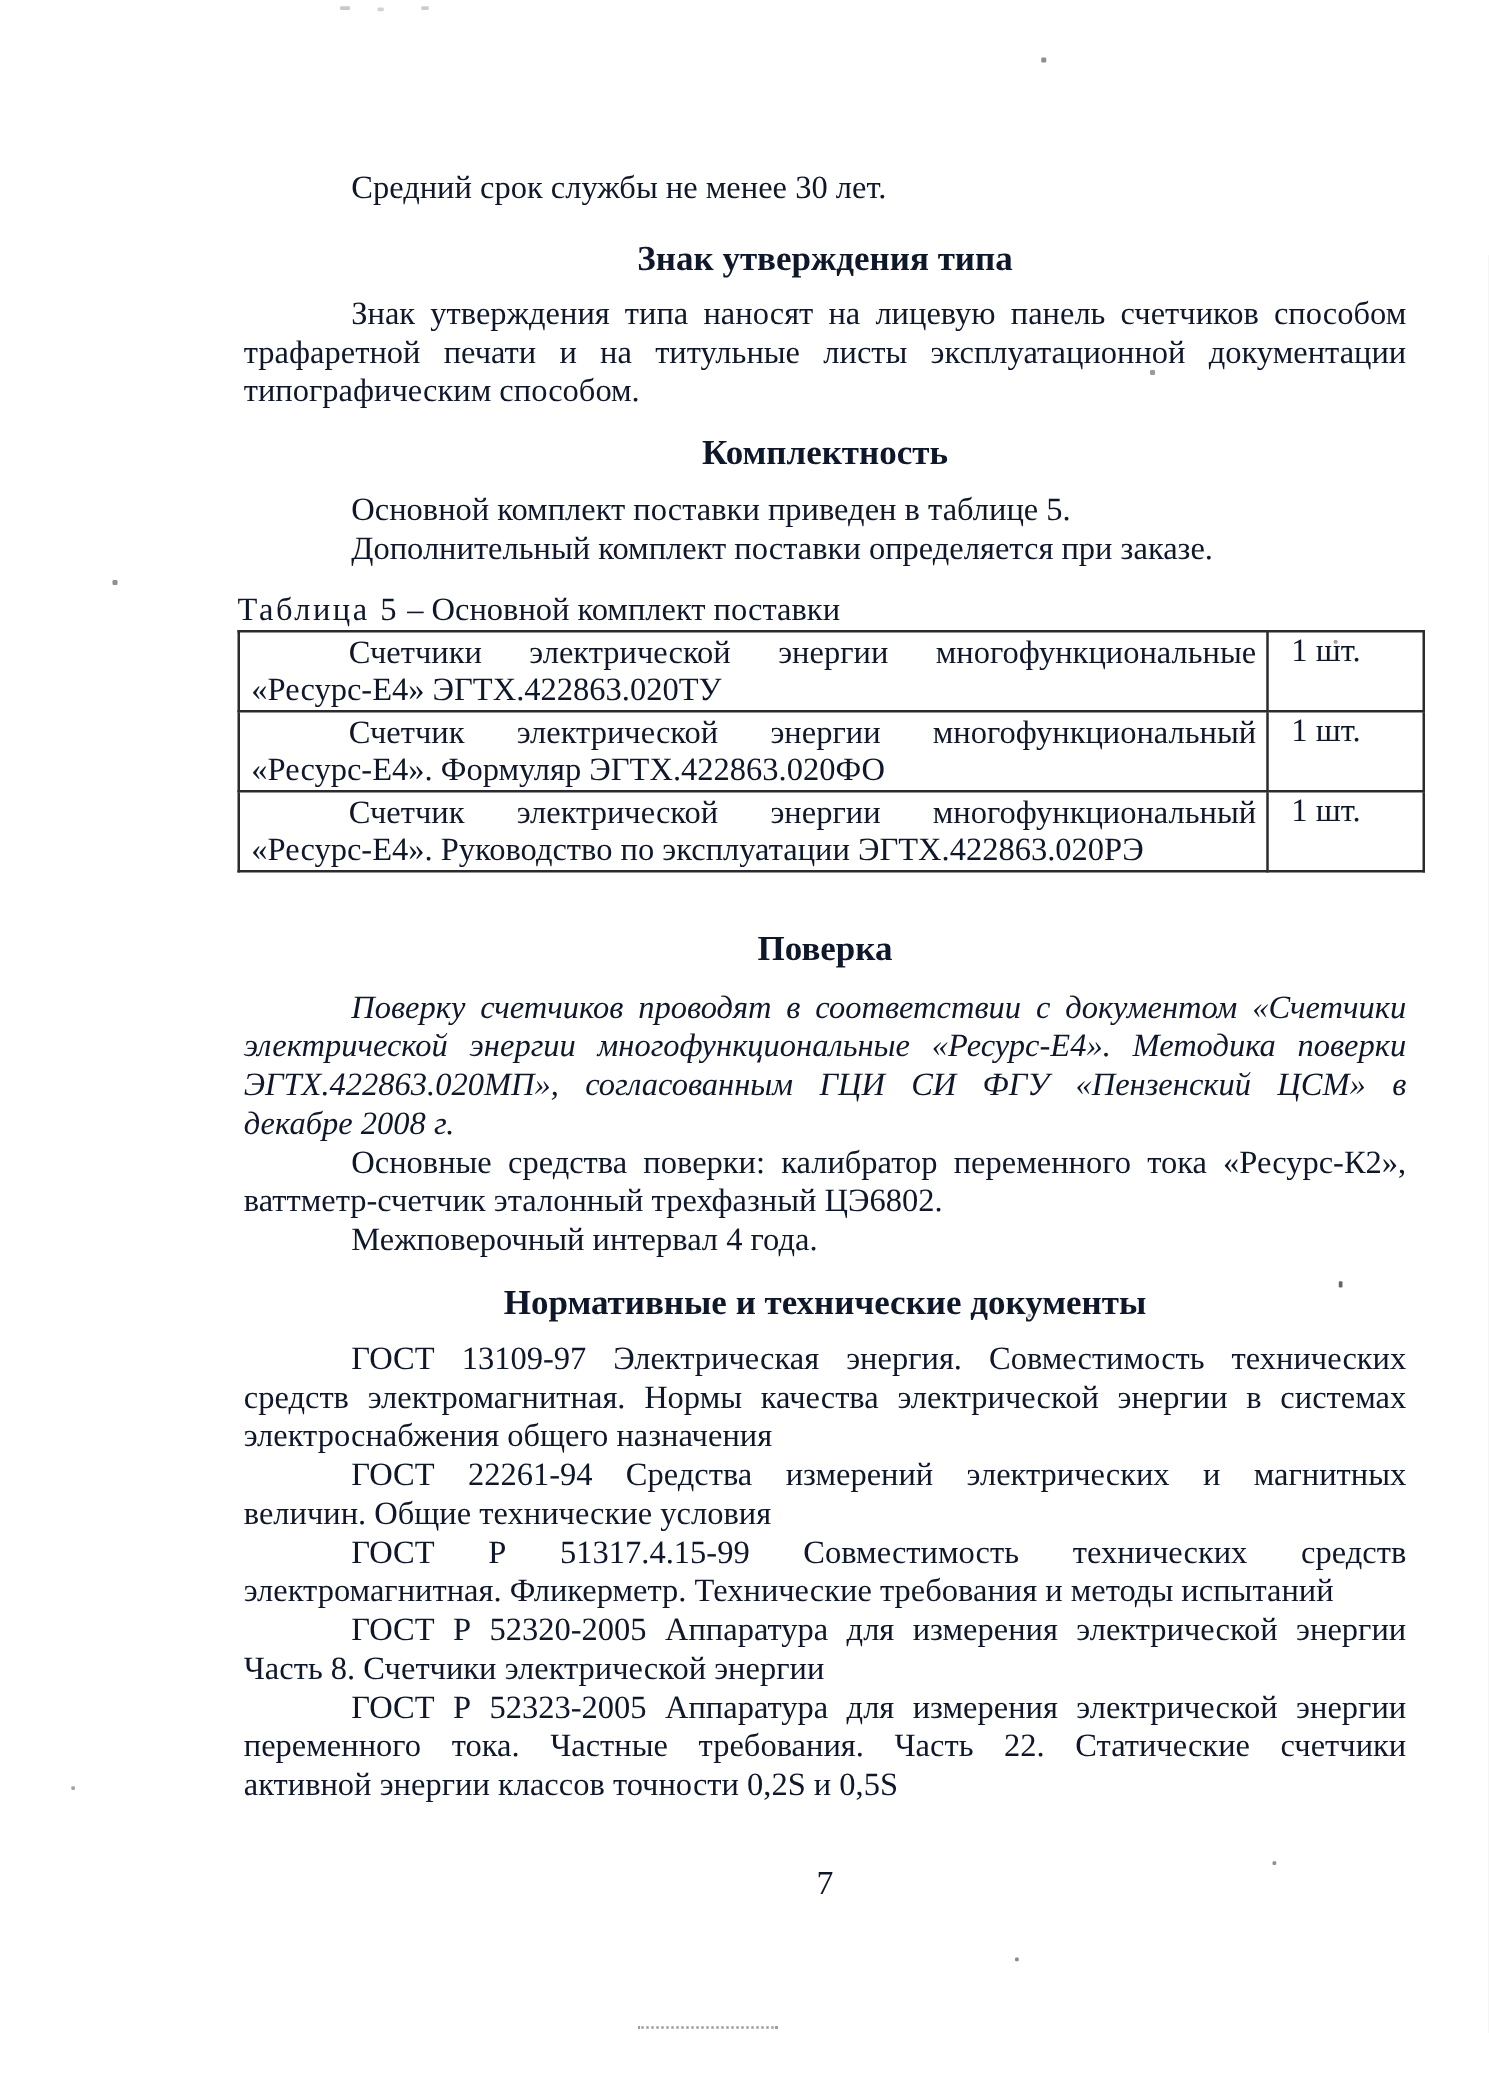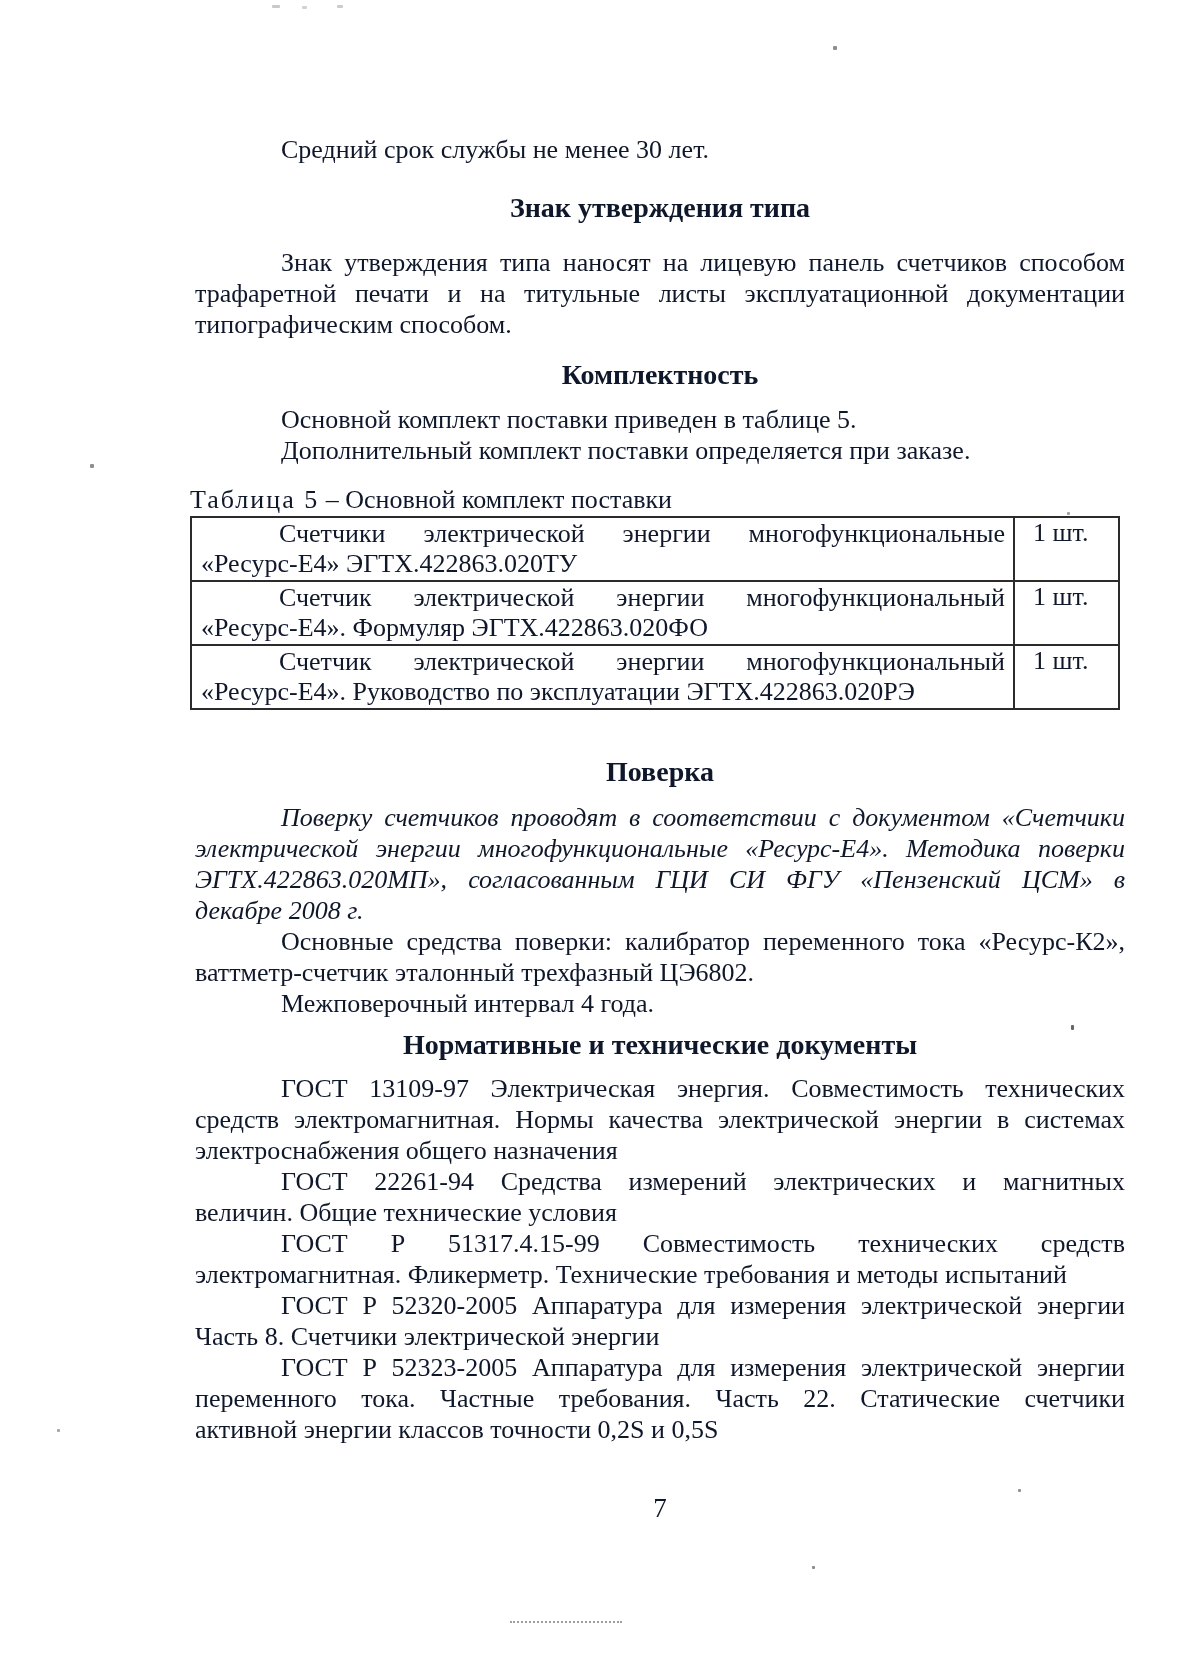--- a/index.html
+++ b/index.html
@@ -31,21 +31,21 @@
     text-justify: inter-word;
   }
   .first { text-indent: 86px; }   
   .heading {
     font-size: 28px;
     line-height: 30px;
     font-weight: bold;
     text-align: center;
   }
   .h-approval   { margin-top: 28px; }
-  .p-approval   { margin-top: 24px; }
+  .p-approval   { margin-top: 12px; }
   .h-complete   { margin-top: 20px; }
   .p-complete   { margin-top: 14px; }
   .caption {
     margin-top: 21px;
     font-size: 26px;
     line-height: 26px;
     margin-left: -5px;
   }
   .caption .cap-label { letter-spacing: 2px; }
   table.kit {
@@ -55,37 +55,37 @@
     border-collapse: collapse;
     table-layout: fixed;
   }
   table.kit td {
     border: 2px solid #2b2b2b;
     vertical-align: top;
     height: 60px;
   }
   td.desc { width: 823px; padding: 1px 8px 1px 9px; }
   td.qty  {
-    width: 105px;
+    width: 125px;
     vertical-align: bottom;
     padding: 0 0 2px 18px;
     font-size: 26px;
     line-height: 30px;
   }
   .trow-line { font-size: 26px; line-height: 30px; }
   .trow-first {
     text-indent: 78px;
     text-align: justify;
     text-align-last: justify;
     text-justify: inter-word;
     font-family: Liberation Serif, serif;
   }
   .h-verif    { margin-top: 47px; }
   .p-verif    { margin-top: 15px; font-style: italic; }
-  .h-standards{ margin-top: 11px; }
+  .h-standards{ margin-top: 21px; }
   .gosts      { margin-top: 13px; }
   .page-number {
     margin-top: 48px;
     font-size: 27px;
     line-height: 31px;
     text-align: center;
   }
   
   .speck { position: absolute; border-radius: 1px; }
   .dotted-line {

